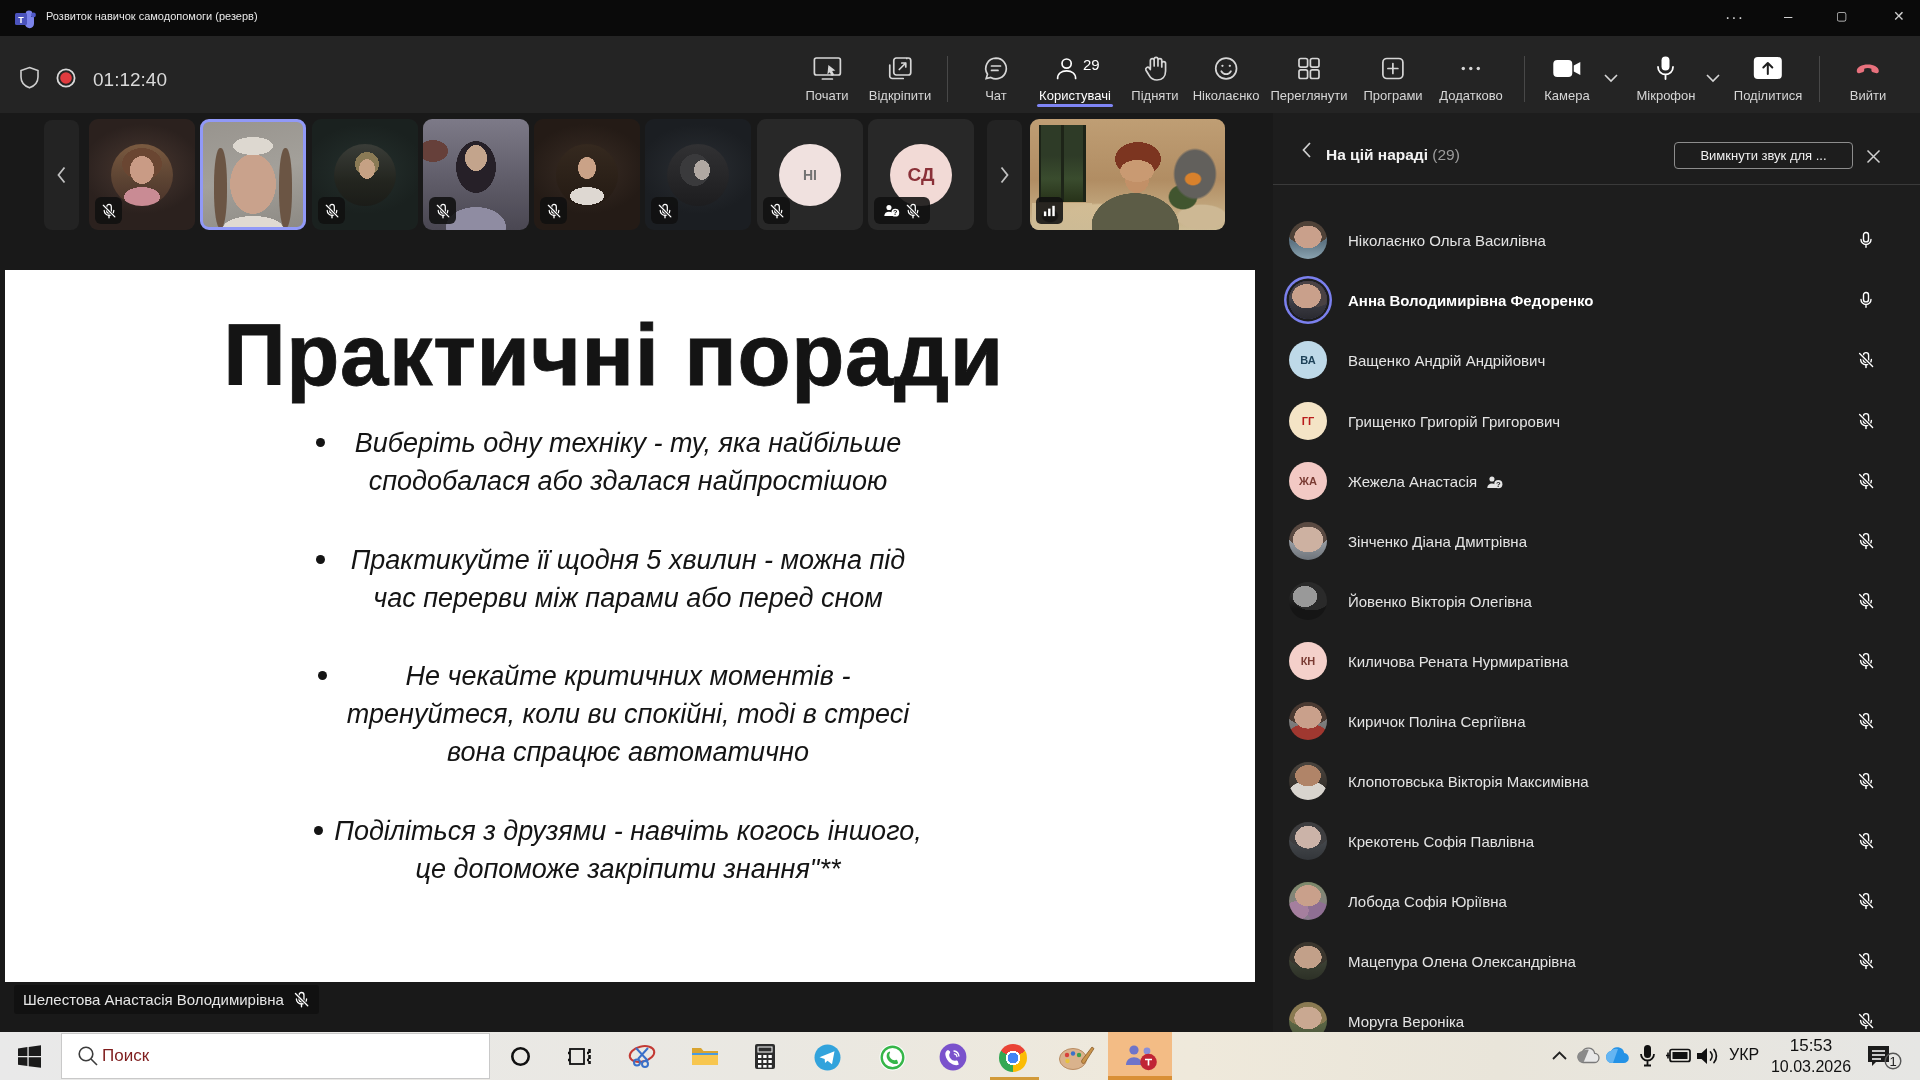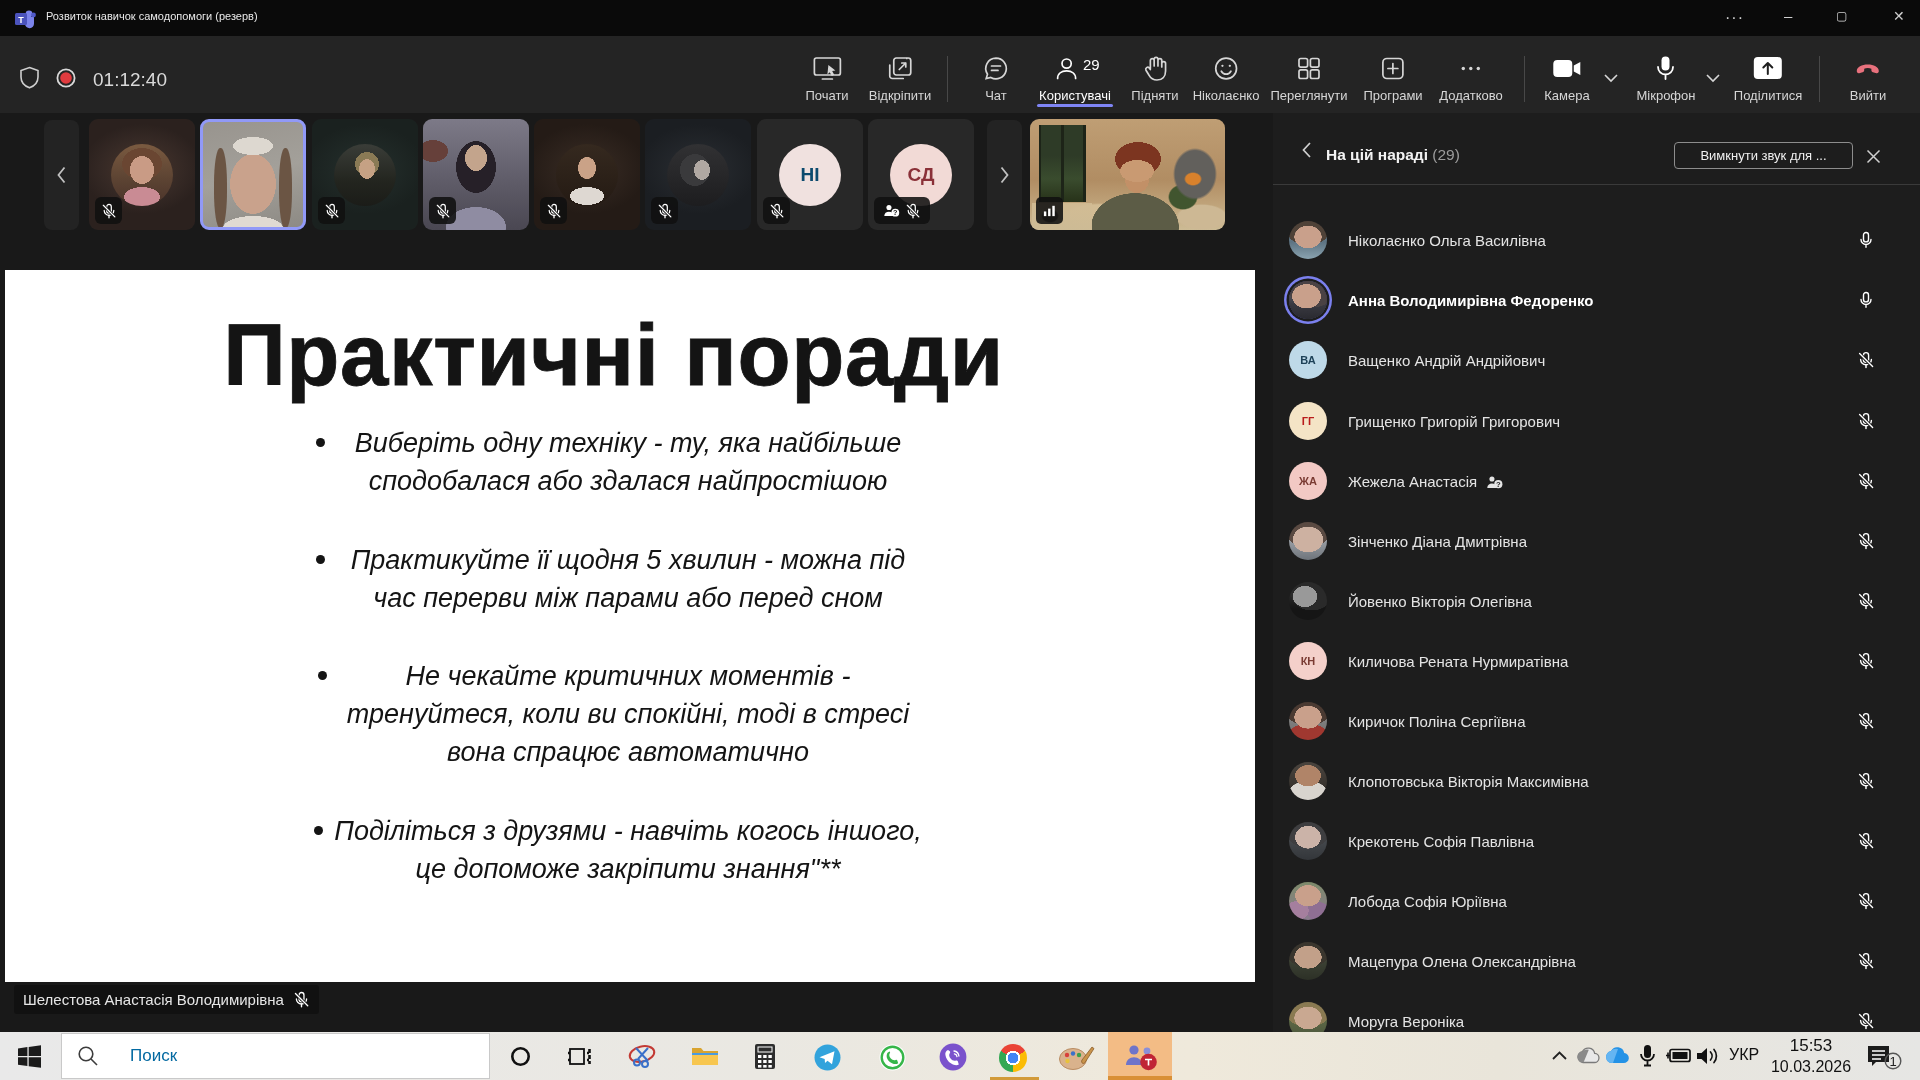--- a/index.html
+++ b/index.html
@@ -35,21 +35,21 @@
   #panel { position:absolute; left:1273px; top:113px; width:647px; height:919px; background:#1d1d1d; }
   #phead { position:absolute; left:0; top:0; width:647px; height:72px; border-bottom:1px solid #3a3a3a; }
   .prow { position:absolute; left:0; width:647px; height:60px; }
   .pav { position:absolute; left:16px; top:11px; width:38px; height:38px; border-radius:50%; overflow:hidden; }
   .pname { position:absolute; left:75px; top:22px; font-size:15px; color:#e4e4e4; white-space:nowrap; }
   .pmic { position:absolute; left:584px; top:21px; }
   
   #taskbar { position:absolute; left:0; top:1032px; width:1920px; height:48px;
      background:linear-gradient(90deg,#e9e9e9 0%,#eae8e2 40%,#efe9db 62%,#e9e5da 78%,#e6e6e4 100%); }
   #search { position:absolute; left:61px; top:1px; width:429px; height:46px; background:#ffffff; border:1px solid #c9c9c9; }
-  #search .ph { position:absolute; left:68px; top:12px; font-size:17px; color:#0369a1; }
+  #search .ph { position:absolute; left:40px; top:12px; font-size:17px; color:#7f1d1d; }
 </style>
 </head>
 <body>
 
 <div id="titlebar">
   <svg class="abs" style="left:14px;top:8px" width="22" height="22" viewBox="0 0 22 22">
     <circle cx="15" cy="6" r="3.4" fill="#7b83eb"></circle>
     <path d="M10.5 9h9.5v6.5a4.5 4.5 0 0 1-9 .5z" fill="#7b83eb"></path>
     <circle cx="19.5" cy="7" r="2.4" fill="#5059c9"></circle>
     <rect x="1" y="5" width="12" height="12" rx="1.5" fill="#4b53bc"></rect>
@@ -262,21 +262,21 @@
       linear-gradient(180deg,#313133 0%,#1d1d1f 100%);"></div>
     <div class="micbadge">
         <svg width="16" height="16" viewBox="0 0 18 18">
           <use href="#micoff"></use>
         </svg>
       </div>
   </div>
 
   <div class="tile" style="left:757px;">
     <div class="avcirc" style="background:#f0e1df;">
-        <div class="init" style="color:#0c4a6e;font-size:19px;">НІ</div>
+        <div class="init" style="color:#737373;font-size:14px;">НІ</div>
       </div>
     <div class="micbadge">
         <svg width="16" height="16" viewBox="0 0 18 18">
           <use href="#micoff"></use>
         </svg>
       </div>
   </div>
 
   <div class="tile" style="left:868px;">
     <div class="avcirc" style="background:#f2dad6;">

